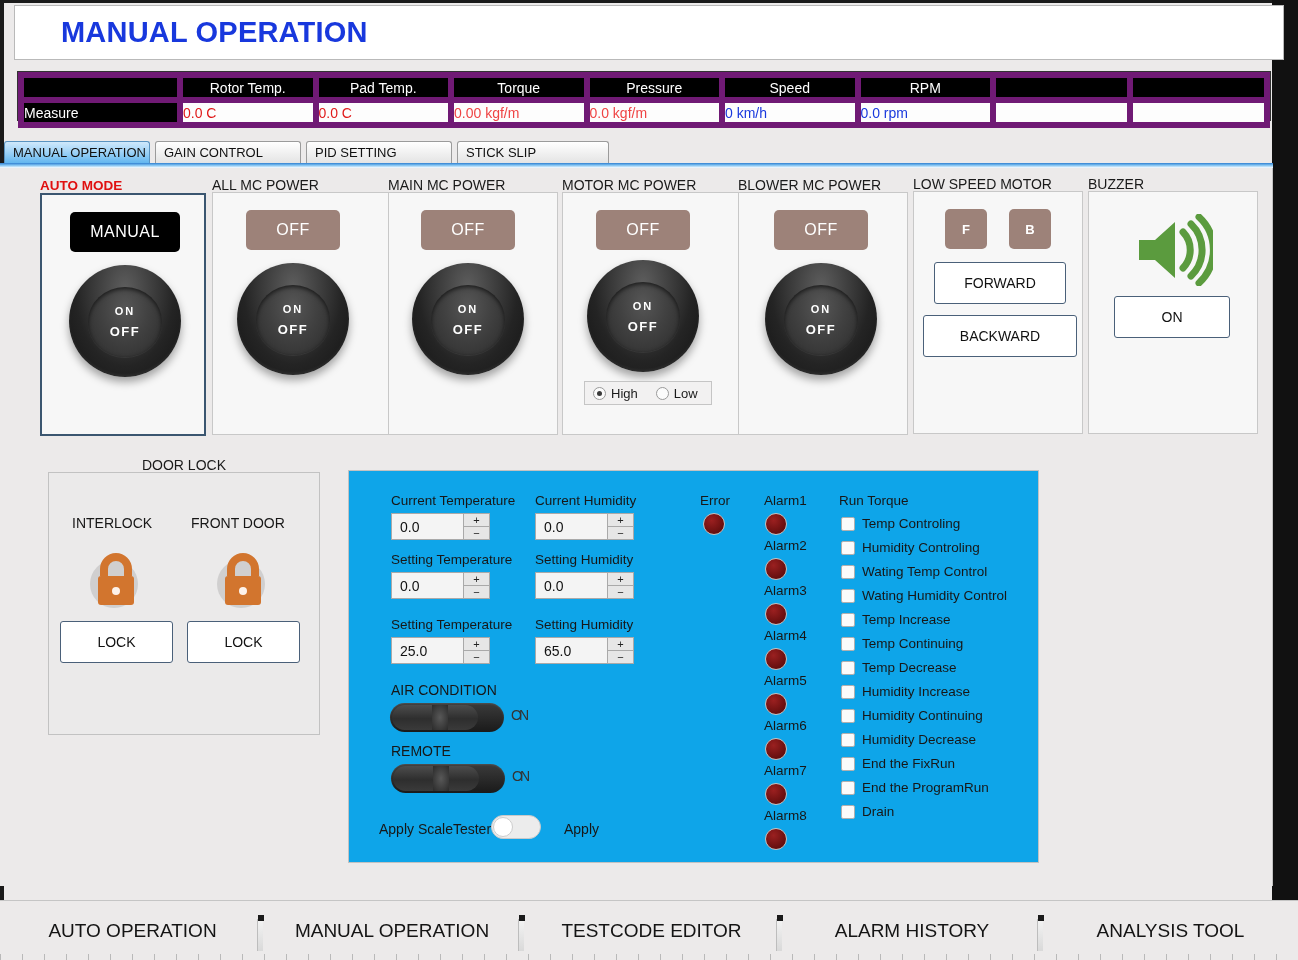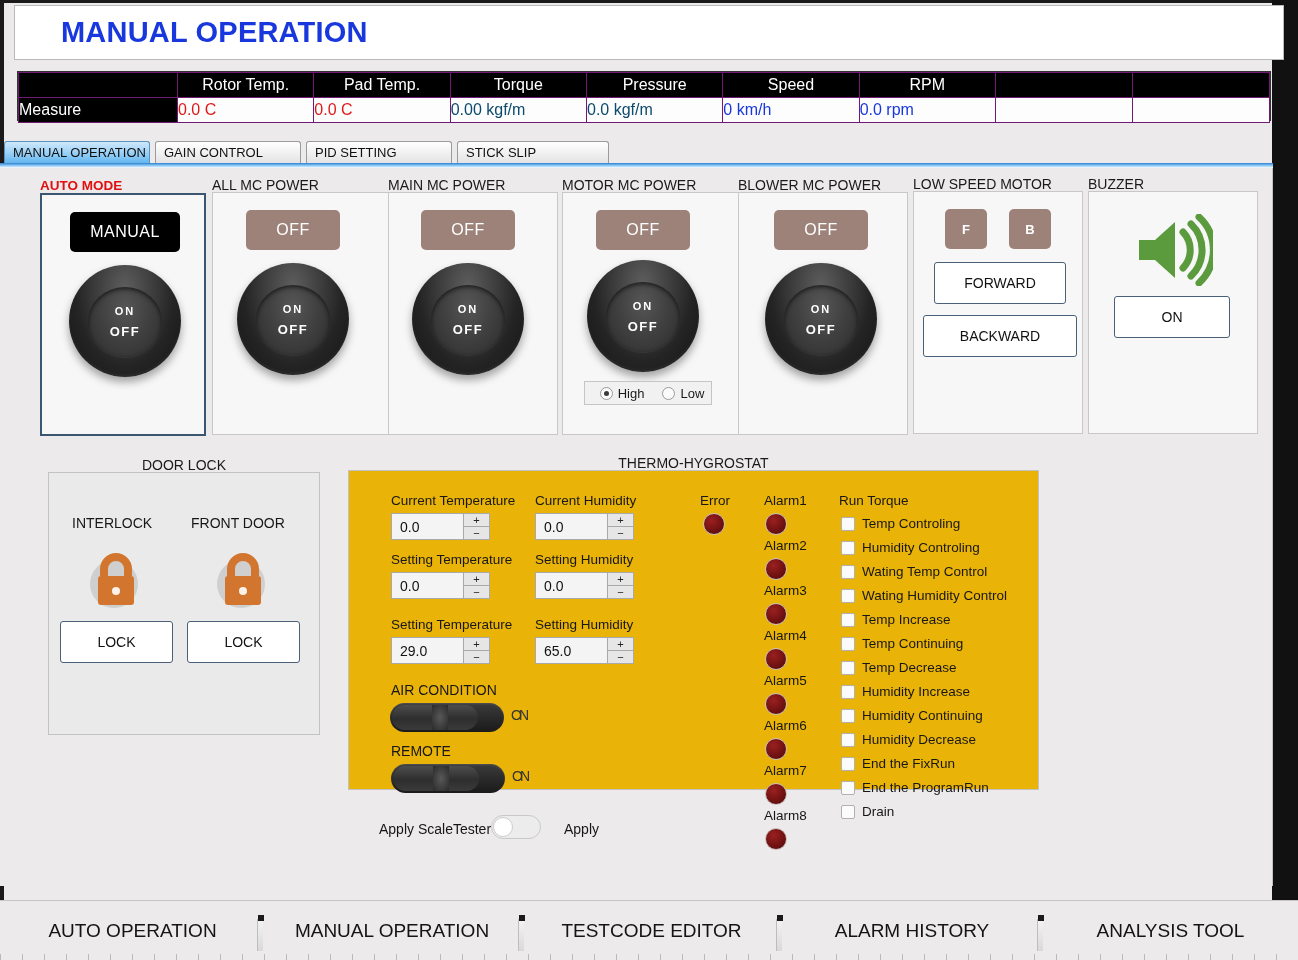--- a/index.html
+++ b/index.html
@@ -32,29 +32,29 @@
   }
   
   .meas-wrap {
     position: absolute; left: 17px; top: 71px;
     width: 1254px; height: 50px;
     border: 1px solid #333;
     background: #fff;
   }
   .meas-table { width: 100%; height: 100%; border-collapse: collapse; table-layout: fixed; }
   .meas-table th, .meas-table td {
-    border: 1px solid #701a75;
-    font-size: 16px; font-weight: normal;
+    border: 6px solid #701a75;
+    font-size: 14px; font-weight: normal;
     height: 25px; padding: 0;
   }
   .meas-table thead th { background: #000; color: #fff; }
   .meas-table tbody td { background: #fdfdfd; }
   .meas-table tbody td.rowhead { background: #000; color: #fff; }
   .v-red { color: #e01a1a; }
-  .v-green { color: #0c4a6e; }
+  .v-green { color: #ef4444; }
   .v-blue { color: #1838dd; }
   .col-first { width: 159px; }
   .col-last2 { width: 137px; }
   
   .tabstrip {
     position: absolute; left: 0px; top: 141px;
     width: 1273px; height: 22px;
   }
   .tab {
     position: absolute; top: 0; height: 22px;
@@ -133,21 +133,21 @@
     font-weight: bold;
   }
   .knob .inner .on { font-size: 11px; letter-spacing: 2px; margin-bottom: 7px; }
   .knob .inner .off { font-size: 13px; letter-spacing: 1.5px; }
 
   
   .radiobox {
     position: absolute;
     border: 1px solid #c5c5c5;
     background: #f2f1f1;
-    display: flex; align-items: center; justify-content: center;
+    display: flex; align-items: center;
   }
   .radio-item { display: flex; align-items: center; font-size: 13px; color: #1a1a1a; }
   .radio-dot {
     width: 13px; height: 13px; border-radius: 50%;
     border: 1px solid #9a9a9a; background: #fbfbfb;
     margin-right: 5px; position: relative;
   }
   .radio-dot.on::after {
     content: ""; position: absolute; left: 3px; top: 3px;
     width: 5px; height: 5px; border-radius: 50%; background: #3a3a3a;
@@ -449,22 +449,21 @@
             <circle cx="28" cy="41" r="4" fill="#fdf2ea"></circle>
           </svg>
         </div>
 
         <div class="obtn" style="left:11px;top:148px;width:113px;height:42px;">LOCK</div>
         <div class="obtn" style="left:138px;top:148px;width:113px;height:42px;">LOCK</div>
       </div>
     </div>
 
     <div class="group center" style="left:348px;top:287px;width:691px;height:410px;">
-      <div class="glabel">THERMO-HYGROSTAT</div>
-      <div class="gbox" style="height:320px;border:1px solid #c2c2c2;background:#eab308;">
+      <div class="gbox" style="height:393px;border:1px solid #c2c2c2;background:#0ea5e9;">
 
         <div class="tlabel" style="left:42px;top:22px;">Current Temperature</div>
         <div class="spin" style="left:42px;top:42px;width:99px;">
           <span class="val">0.0</span>
           <span class="btns">
               <span>+</span>
               <span>−</span>
             </span>
         </div>
 
@@ -490,21 +489,21 @@
         <div class="spin" style="left:186px;top:101px;width:99px;">
           <span class="val">0.0</span>
           <span class="btns">
               <span>+</span>
               <span>−</span>
             </span>
         </div>
 
         <div class="tlabel" style="left:42px;top:146px;">Setting Temperature</div>
         <div class="spin" style="left:42px;top:166px;width:99px;">
-          <span class="val">29.0</span>
+          <span class="val">25.0</span>
           <span class="btns">
               <span>+</span>
               <span>−</span>
             </span>
         </div>
 
         <div class="tlabel" style="left:186px;top:146px;">Setting Humidity</div>
         <div class="spin" style="left:186px;top:166px;width:99px;">
           <span class="val">65.0</span>
           <span class="btns">

